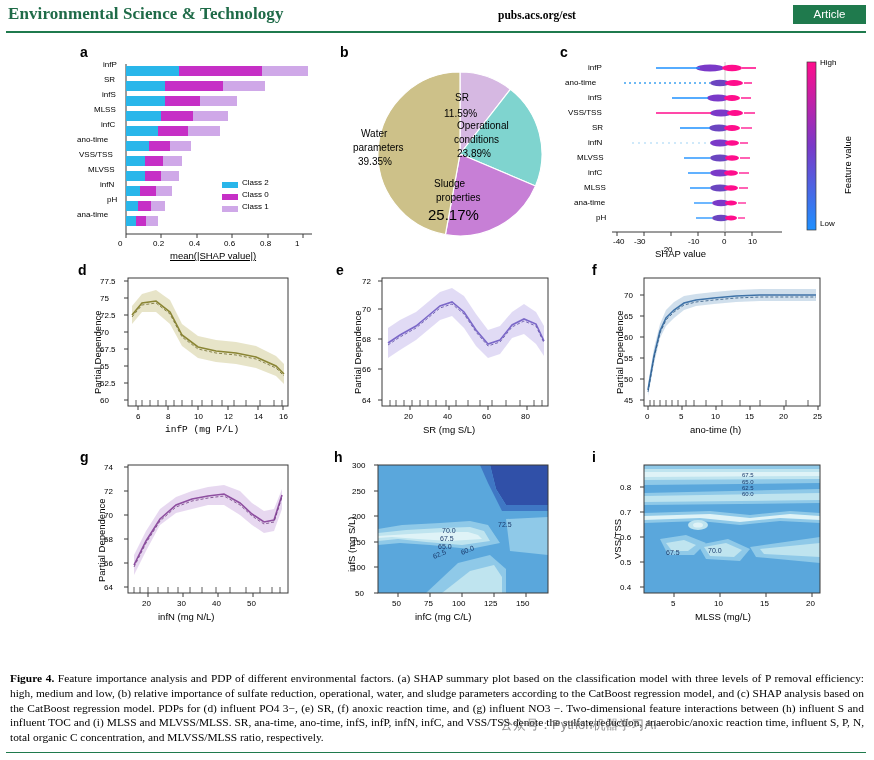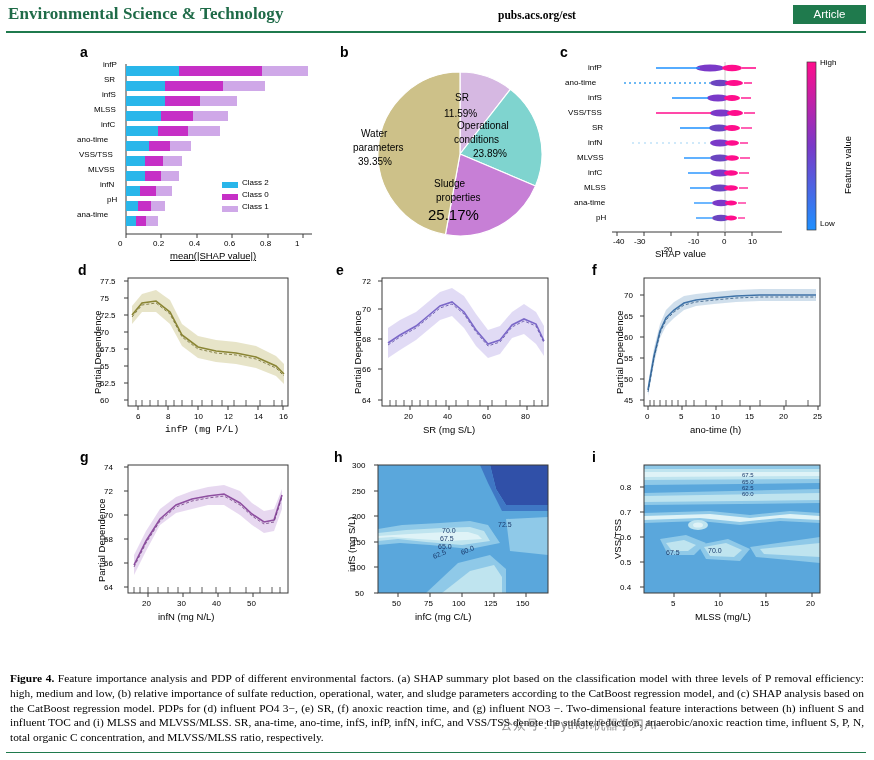--- a/index.html
+++ b/index.html
@@ -186,21 +186,21 @@
       <path d="M0,0 L75.5,32.0 A82,82 0 0,1 -14.6,80.7 Z" fill="#c77fd6" stroke="#ffffff" stroke-width="1.2"></path>
 
       <path d="M0,0 L-14.6,80.7 A82,82 0 0,1 0,-82 Z" fill="#cdc189" stroke="#ffffff" stroke-width="1.2"></path>
     </g>
   </svg>
   <div class="tick" style="left:455px;top:58px;font-size:10px;">SR</div>
   <div class="tick" style="left:444px;top:74px;font-size:10px;">11.59%</div>
 
   <div class="tick" style="left:457px;top:86px;font-size:10px;">Operational</div>
   <div class="tick" style="left:454px;top:100px;font-size:10px;">conditions</div>
-  <div class="tick" style="left:457px;top:114px;font-size:10px;margin-left:16px;">23.89%</div>
+  <div class="tick" style="left:457px;top:114px;font-size:10px;">23.89%</div>
 
   <div class="tick" style="left:434px;top:144px;font-size:10px;">Sludge</div>
   <div class="tick" style="left:424px;top:158px;font-size:10px;padding-left:12px;">properties</div>
   <div class="tick" style="left:428px;top:172px;font-size:15px;">25.17%</div>
 
   <div class="tick" style="left:361px;top:94px;font-size:10px;">Water</div>
   <div class="tick" style="left:353px;top:108px;font-size:10px;">parameters</div>
   <div class="tick" style="left:358px;top:122px;font-size:10px;">39.35%</div>
 
   <div class="panel-letter" style="left:560px;top:10px;">c</div>

